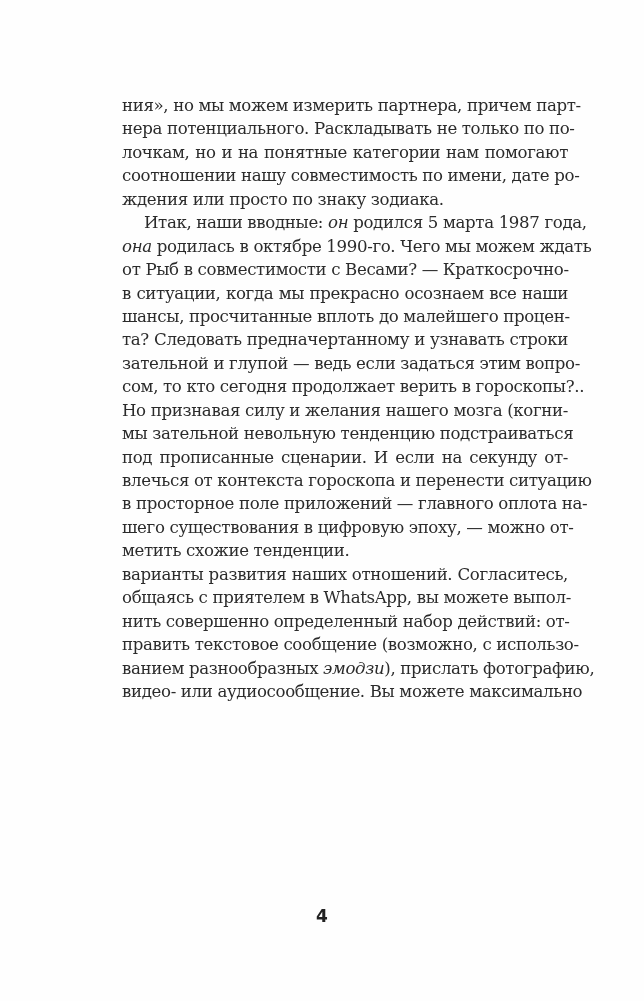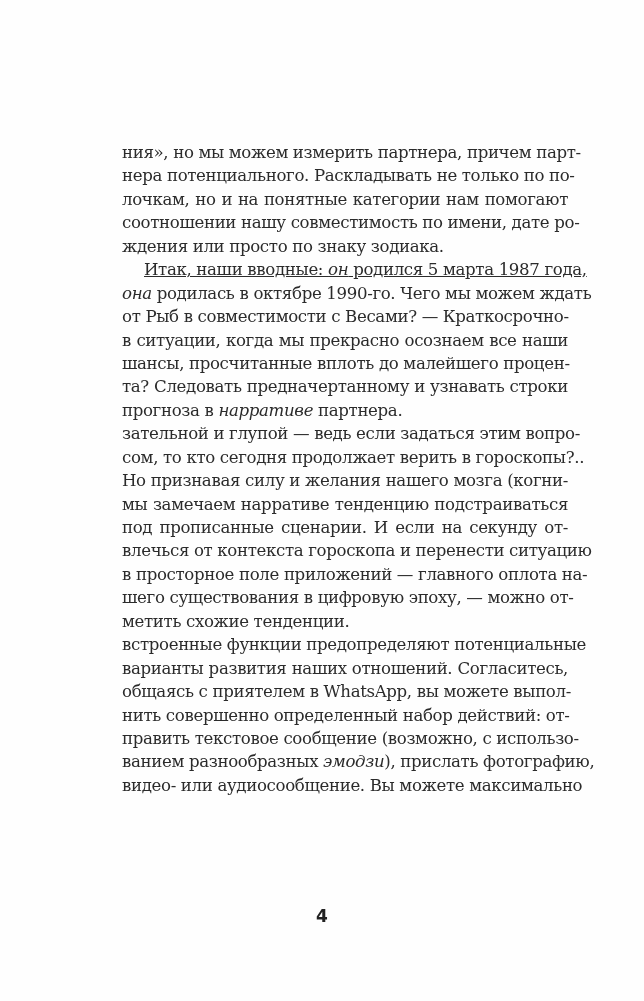--- a/index.html
+++ b/index.html
@@ -21,37 +21,35 @@
       background: #fefefe;
     }
     .text-block {
       position: absolute;
       left: 122px;
       top: 94px;
       width: 446px;
       font-family: "DejaVu Serif", "Liberation Serif", serif;
       font-size: 16.6px;
       color: #2b2b2b;
-      margin-top: 47px;
     }
     .line {
       display: block;
       height: 23.45px;
       line-height: 23.45px;
       white-space: nowrap;
       text-align: justify;
       text-align-last: justify;
       letter-spacing: -0.35px;
     }
     .line.last {
       text-align-last: left;
     }
     .line.indent {
       padding-left: 22px;
-      text-decoration: underline;
     }
     .line em {
       font-style: italic;
     }
     .page-number {
       position: absolute;
       left: 0;
       width: 644px;
       top: 906px;
       text-align: center;
@@ -73,35 +71,33 @@
         <span class="line"><span>соотношении нашу совместимость по имени, дате ро-</span></span>
         <span class="line last"><span>ждения или просто по знаку зодиака.</span></span>
       </div>
       <div>
         <span class="line indent"><span>Итак, наши вводные: </span><em>он</em><span> родился 5 марта 1987 года,</span></span>
         <span class="line"><em>она</em><span> родилась в октябре 1990-го. Чего мы можем ждать</span></span>
         <span class="line"><span>от Рыб в совместимости с Весами? — Краткосрочно-</span></span>
         <span class="line"><span>в ситуации, когда мы прекрасно осознаем все наши</span></span>
         <span class="line"><span>шансы, просчитанные вплоть до малейшего процен-</span></span>
         <span class="line"><span>та? Следовать предначертанному и узнавать строки</span></span>
-        <span class="line last"><span>прогноза в </span><em>нарративе</em><span> партнера.</span></span>
       </div>
       <div>
         <span class="line"><span>зательной и глупой — ведь если задаться этим вопро-</span></span>
         <span class="line"><span>сом, то кто сегодня продолжает верить в гороскопы?..</span></span>
         <span class="line"><span>Но признавая силу и желания нашего мозга (когни-</span></span>
-        <span class="line"><span>мы замечаем нарративе тенденцию подстраиваться</span></span>
+        <span class="line"><span>мы зательной невольную тенденцию подстраиваться</span></span>
         <span class="line"><span>под прописанные сценарии. И если на секунду от-</span></span>
         <span class="line"><span>влечься от контекста гороскопа и перенести ситуацию</span></span>
         <span class="line"><span>в просторное поле приложений — главного оплота на-</span></span>
         <span class="line"><span>шего существования в цифровую эпоху, — можно от-</span></span>
         <span class="line last"><span>метить схожие тенденции.</span></span>
       </div>
       <div>
-        <span class="line"><span>встроенные функции предопределяют потенциальные</span></span>
         <span class="line"><span>варианты развития наших отношений. Согласитесь,</span></span>
         <span class="line"><span>общаясь с приятелем в WhatsApp, вы можете выпол-</span></span>
         <span class="line"><span>нить совершенно определенный набор действий: от-</span></span>
         <span class="line"><span>править текстовое сообщение (возможно, с использо-</span></span>
         <span class="line"><span>ванием разнообразных </span><em>эмодзи</em><span>), прислать фотографию,</span></span>
         <span class="line"><span>видео- или аудиосообщение. Вы можете максимально</span></span>
       </div>
     </div>
   <div class="page-number">4</div>
 </div>

